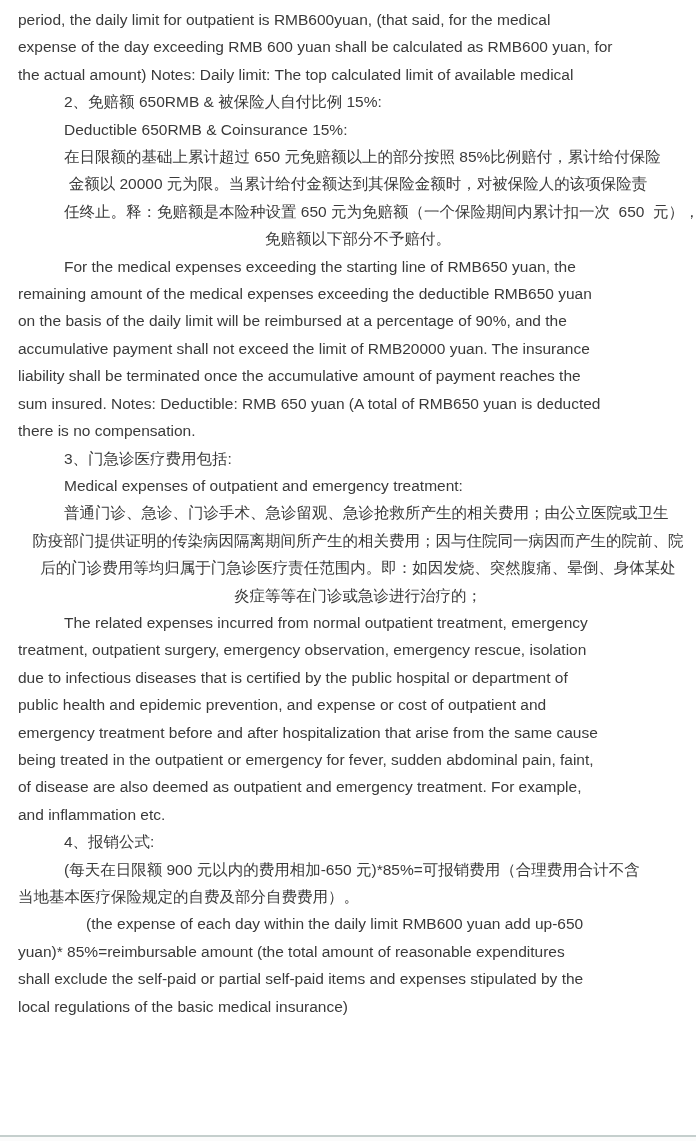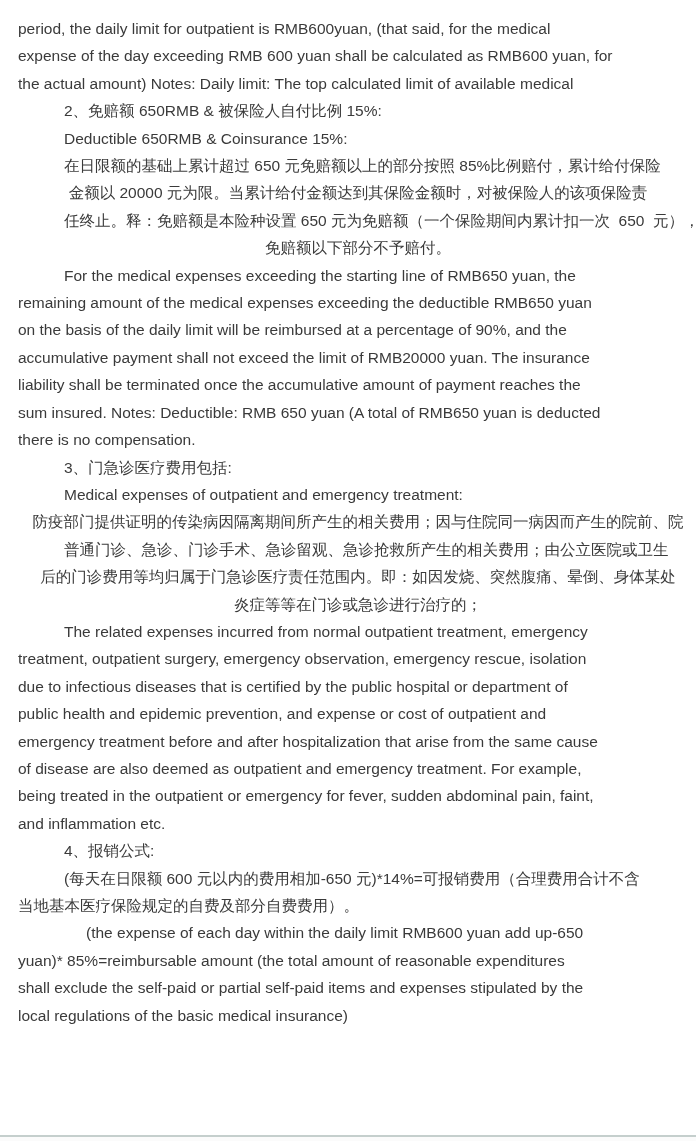--- a/index.html
+++ b/index.html
@@ -7,21 +7,21 @@
     padding: 0;
     background: #ffffff;
   }
   body {
     width: 696px;
     height: 1141px;
     overflow: hidden;
     position: relative;
   }
   .doc {
-    padding-top: 15px;
+    padding-top: 6px;
     font-family: "Liberation Sans", "DejaVu Sans", sans-serif;
     font-size: 15.5px;
     line-height: 27.4px;
     color: #3a3a3a;
   }
   .ln {
     white-space: pre;
     margin-left: 18px;   
     overflow: hidden;
   }
@@ -60,34 +60,34 @@
   <div class="ln hang">免赔额以下部分不予赔付。</div>
   <div class="ln ind">For the medical expenses exceeding the starting line of RMB650 yuan, the</div>
   <div class="ln">remaining amount of the medical expenses exceeding the deductible RMB650 yuan</div>
   <div class="ln">on the basis of the daily limit will be reimbursed at a percentage of 90%, and the</div>
   <div class="ln">accumulative payment shall not exceed the limit of RMB20000 yuan. The insurance</div>
   <div class="ln">liability shall be terminated once the accumulative amount of payment reaches the</div>
   <div class="ln">sum insured. Notes: Deductible: RMB 650 yuan (A total of RMB650 yuan is deducted</div>
   <div class="ln">there is no compensation.</div>
   <div class="ln ind">3、门急诊医疗费用包括:</div>
   <div class="ln ind">Medical expenses of outpatient and emergency treatment:</div>
+  <div class="ln ind">普通门诊、急诊、门诊手术、急诊留观、急诊抢救所产生的相关费用；由公立医院或卫生</div>
   <div class="ln hang">防疫部门提供证明的传染病因隔离期间所产生的相关费用；因与住院同一病因而产生的院前、院</div>
-  <div class="ln ind">普通门诊、急诊、门诊手术、急诊留观、急诊抢救所产生的相关费用；由公立医院或卫生</div>
   <div class="ln hang">后的门诊费用等均归属于门急诊医疗责任范围内。即：如因发烧、突然腹痛、晕倒、身体某处</div>
   <div class="ln hang">炎症等等在门诊或急诊进行治疗的；</div>
   <div class="ln ind">The related expenses incurred from normal outpatient treatment, emergency</div>
   <div class="ln">treatment, outpatient surgery, emergency observation, emergency rescue, isolation</div>
   <div class="ln">due to infectious diseases that is certified by the public hospital or department of</div>
   <div class="ln">public health and epidemic prevention, and expense or cost of outpatient and</div>
   <div class="ln">emergency treatment before and after hospitalization that arise from the same cause</div>
+  <div class="ln">being treated in the outpatient or emergency for fever, sudden abdominal pain, faint,</div>
   <div class="ln">of disease are also deemed as outpatient and emergency treatment. For example,</div>
-  <div class="ln">being treated in the outpatient or emergency for fever, sudden abdominal pain, faint,</div>
   <div class="ln">and inflammation etc.</div>
   <div class="ln ind">4、报销公式:</div>
-  <div class="ln ind">(每天在日限额 600 元以内的费用相加-650 元)*14%=可报销费用（合理费用合计不含</div>
+  <div class="ln ind">(每天在日限额 900 元以内的费用相加-650 元)*85%=可报销费用（合理费用合计不含</div>
   <div class="ln">当地基本医疗保险规定的自费及部分自费费用）。</div>
   <div class="ln deep">(the expense of each day within the daily limit RMB600 yuan add up-650</div>
   <div class="ln">yuan)* 85%=reimbursable amount (the total amount of reasonable expenditures</div>
   <div class="ln">shall exclude the self-paid or partial self-paid items and expenses stipulated by the</div>
   <div class="ln">local regulations of the basic medical insurance)</div>
 </div>
 
 <div class="footer-divider"></div>
 <div class="footer-space"></div>
 

